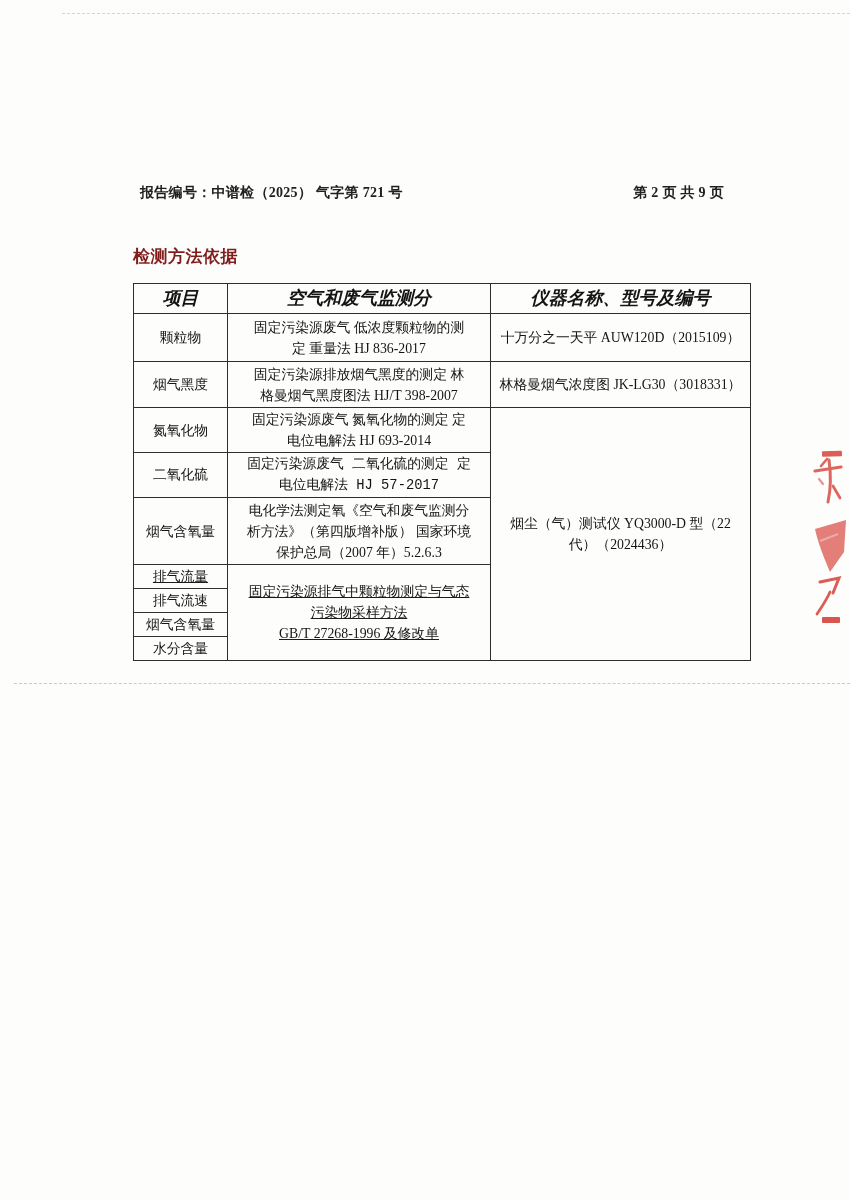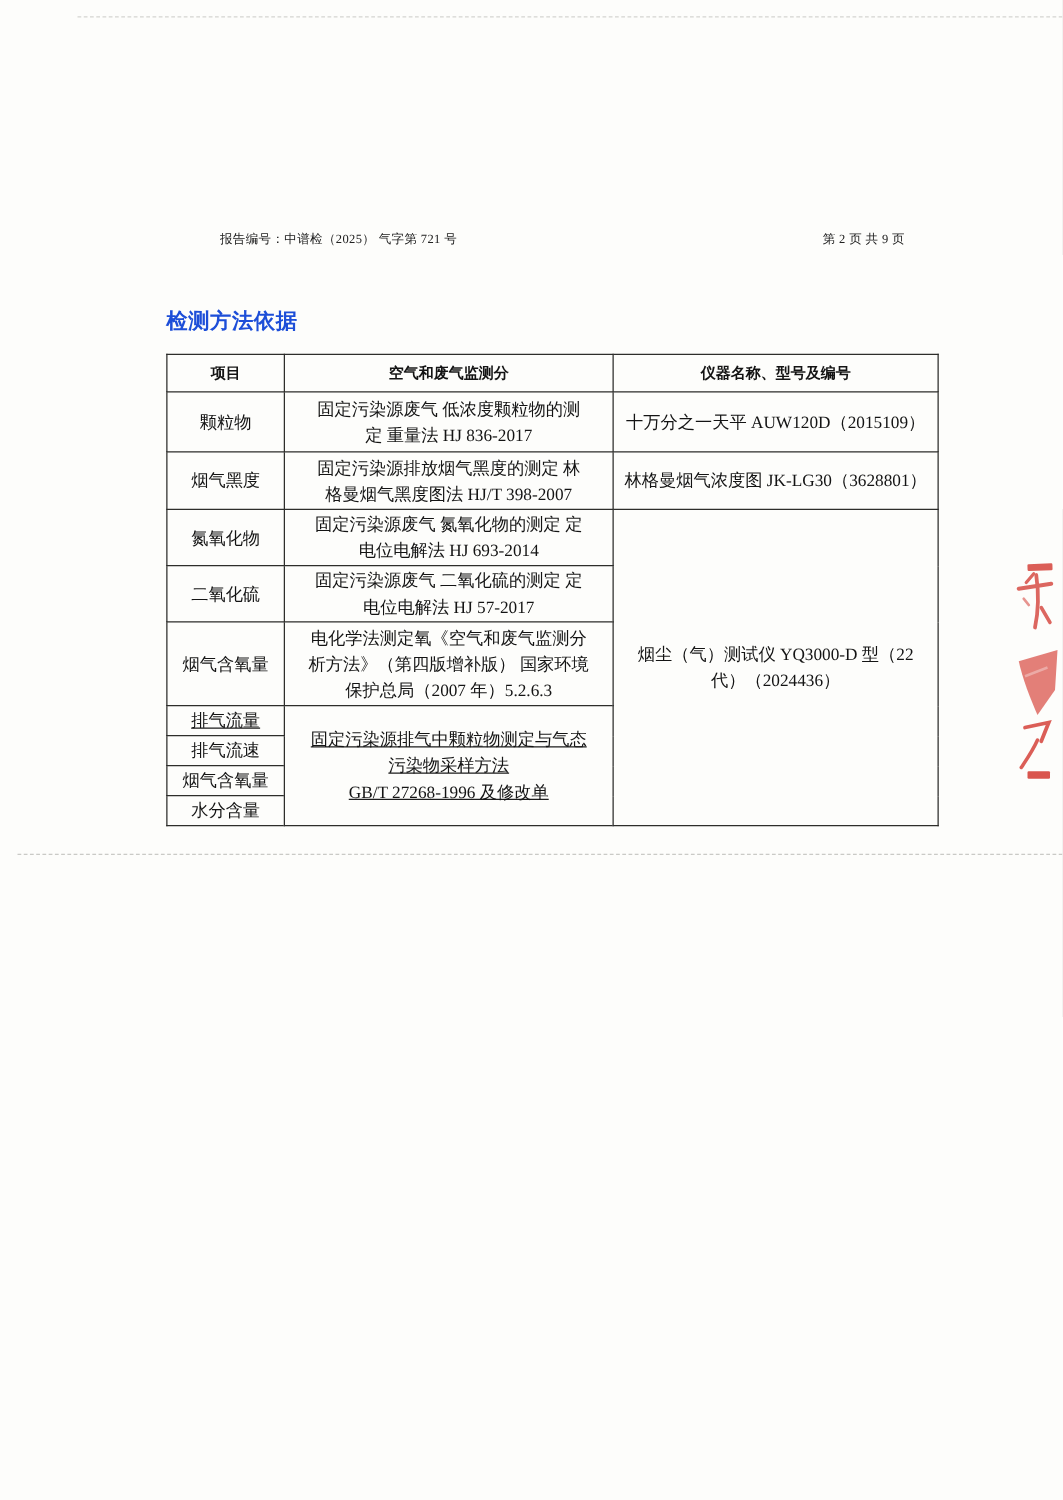--- a/index.html
+++ b/index.html
@@ -11,46 +11,45 @@
     font-family:"Liberation Serif","DejaVu Serif",serif;
     color:#1d1d1d;
     overflow:hidden;
   }
   .scan-line{position:absolute;height:0;border-top:1px dashed rgba(150,150,143,0.38);}
   .scan-line.top{left:62px;right:0;top:13px;}
   .scan-line.bottom{left:14px;right:0;top:683px;border-top-color:rgba(140,140,133,0.45);}
   .doc-header{
     position:absolute;left:140px;right:126px;top:184px;
     display:flex;justify-content:space-between;align-items:baseline;
-    font-size:10px;font-weight:normal;letter-spacing:.3px;
+    font-size:14px;font-weight:bold;letter-spacing:.3px;
     color:#202020;
-    margin-left:36px;
   }
   .section-title{
     position:absolute;left:133px;top:245px;margin:0;
-    font-size:17px;font-weight:bold;color:#1d4ed8;letter-spacing:.5px;
+    font-size:17px;font-weight:bold;color:#7f1d1d;letter-spacing:.5px;
   }
   table.methods{
     position:absolute;left:133px;top:283px;
     width:617px;border-collapse:collapse;table-layout:fixed;
   }
   table.methods th,table.methods td{
     border:1.6px solid #2d2d2b;
     text-align:center;vertical-align:middle;
     font-size:13.8px;line-height:21px;
     padding:1px 6px;
     color:#141414;
   }
-  table.methods th{font-weight:bold;font-size:12px;}
+  table.methods th{font-weight:bold;font-size:18px;font-style:italic;}
   td.std,td.inst{white-space:pre-line;}
   tr.h-header{height:30px;}
   tr.h-r1{height:48px;}
   tr.h-r2{height:46px;margin-top:21px;}
   tr.h-r3{height:44px;}
-  tr.h-r4{height:44px;}
+  tr.h-r4{height:44px;font-family:Liberation Mono, monospace;}
   tr.h-r5{height:67px;}
   tr.h-small1{height:23px;text-decoration:underline;}
   tr.h-small2{height:22px;}
   tr.h-small3{height:23px;}
   tr.h-small4{height:22px;}
   td.item-cell{padding:0 2px;}
   .stamp{
     position:absolute;left:806px;top:446px;width:44px;height:182px;
     pointer-events:none;
   }
@@ -86,21 +85,21 @@
       <tr class="h-r1">
         <td class="item-cell">颗粒物</td>
         <td class="std">固定污染源废气  低浓度颗粒物的测
 定  重量法  HJ 836-2017</td>
         <td class="inst">十万分之一天平 AUW120D（2015109）</td>
       </tr>
       <tr class="h-r2">
         <td class="item-cell">烟气黑度</td>
         <td class="std">固定污染源排放烟气黑度的测定  林
 格曼烟气黑度图法  HJ/T 398-2007</td>
-        <td class="inst">林格曼烟气浓度图 JK-LG30（3628801）</td>
+        <td class="inst">林格曼烟气浓度图 JK-LG30（3018331）</td>
       </tr>
       <tr class="h-r3">
         <td class="item-cell">氮氧化物</td>
         <td class="std">固定污染源废气  氮氧化物的测定  定
 电位电解法  HJ 693-2014</td>
         <td class="inst" rowspan="7">烟尘（气）测试仪 YQ3000-D 型（22
 代）（2024436）</td>
       </tr>
       <tr class="h-r4">
         <td class="item-cell">二氧化硫</td>

